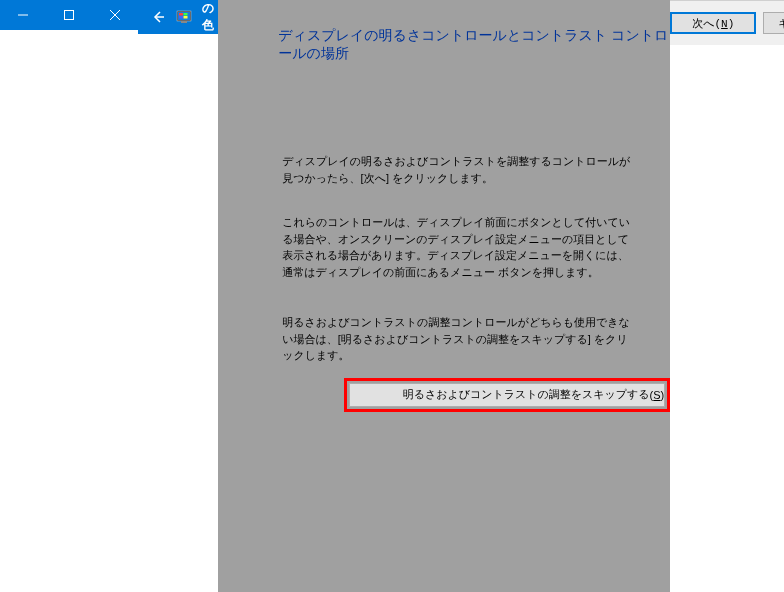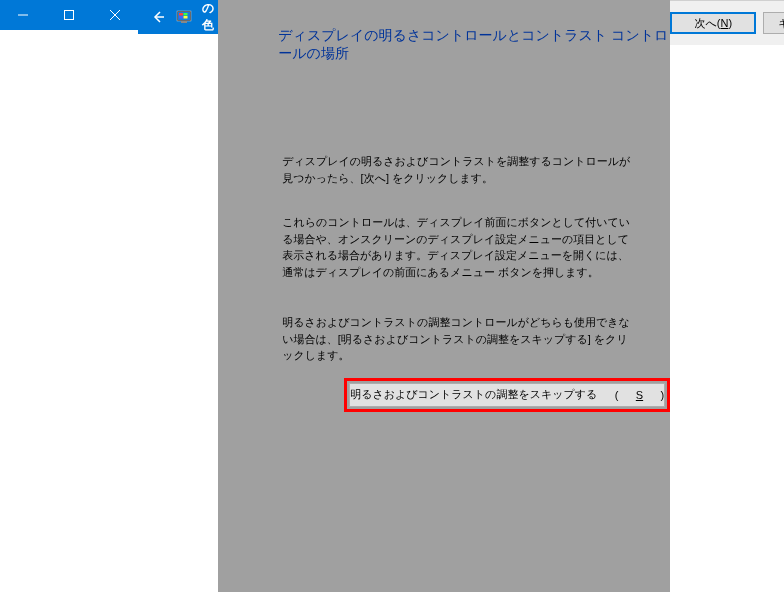--- a/index.html
+++ b/index.html
@@ -108,42 +108,42 @@
     .skip-button {
       width: 100%;
       height: 100%;
       background: #e1e1e1;
       border: 1px solid #adadad;
       font-size: 11px;
       font-family: inherit;
       cursor: pointer;
       display: flex;
       align-items: center;
-      justify-content: space-between;
+      justify-content: flex-end;
     }
     .skip-button .underline {
       text-decoration: underline;
     }
     .footer {
       height: 45px;
       background: #f0f0f0;
       border-top: 1px solid #d0d0d0;
       display: flex;
       align-items: center;
       justify-content: flex-end;
       padding-right: 14px;
       gap: 7px;
     }
     .footer-btn {
       width: 86px;
       height: 22px;
       background: #e1e1e1;
       border: 1px solid #adadad;
       font-size: 11px;
-      font-family: Liberation Sans, sans-serif;
+      font-family: Liberation Mono, monospace;
       cursor: pointer;
     }
     .footer-btn.primary {
       border: 2px solid #0078d7;
       background: #e1e1e1;
     }
     .footer-btn .underline {
       text-decoration: underline;
     }
   </style>

